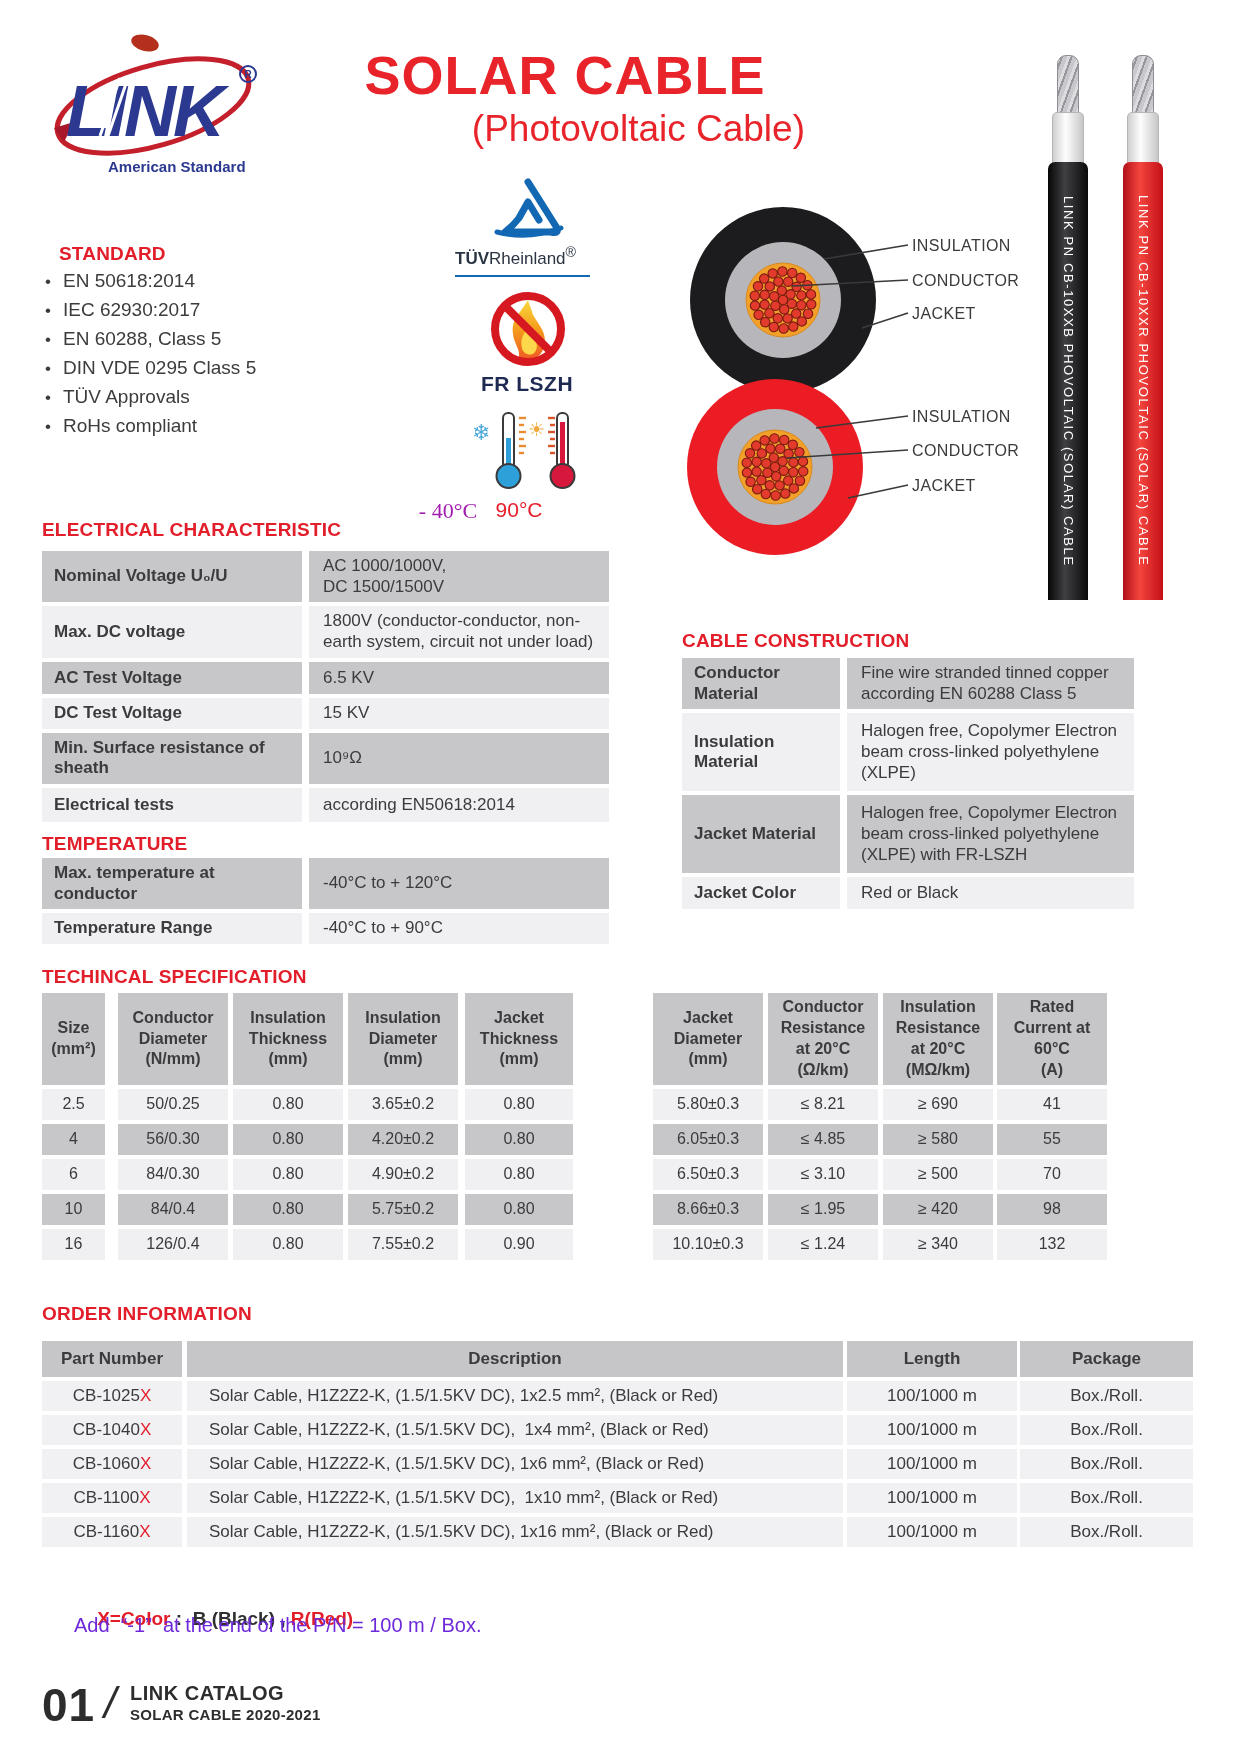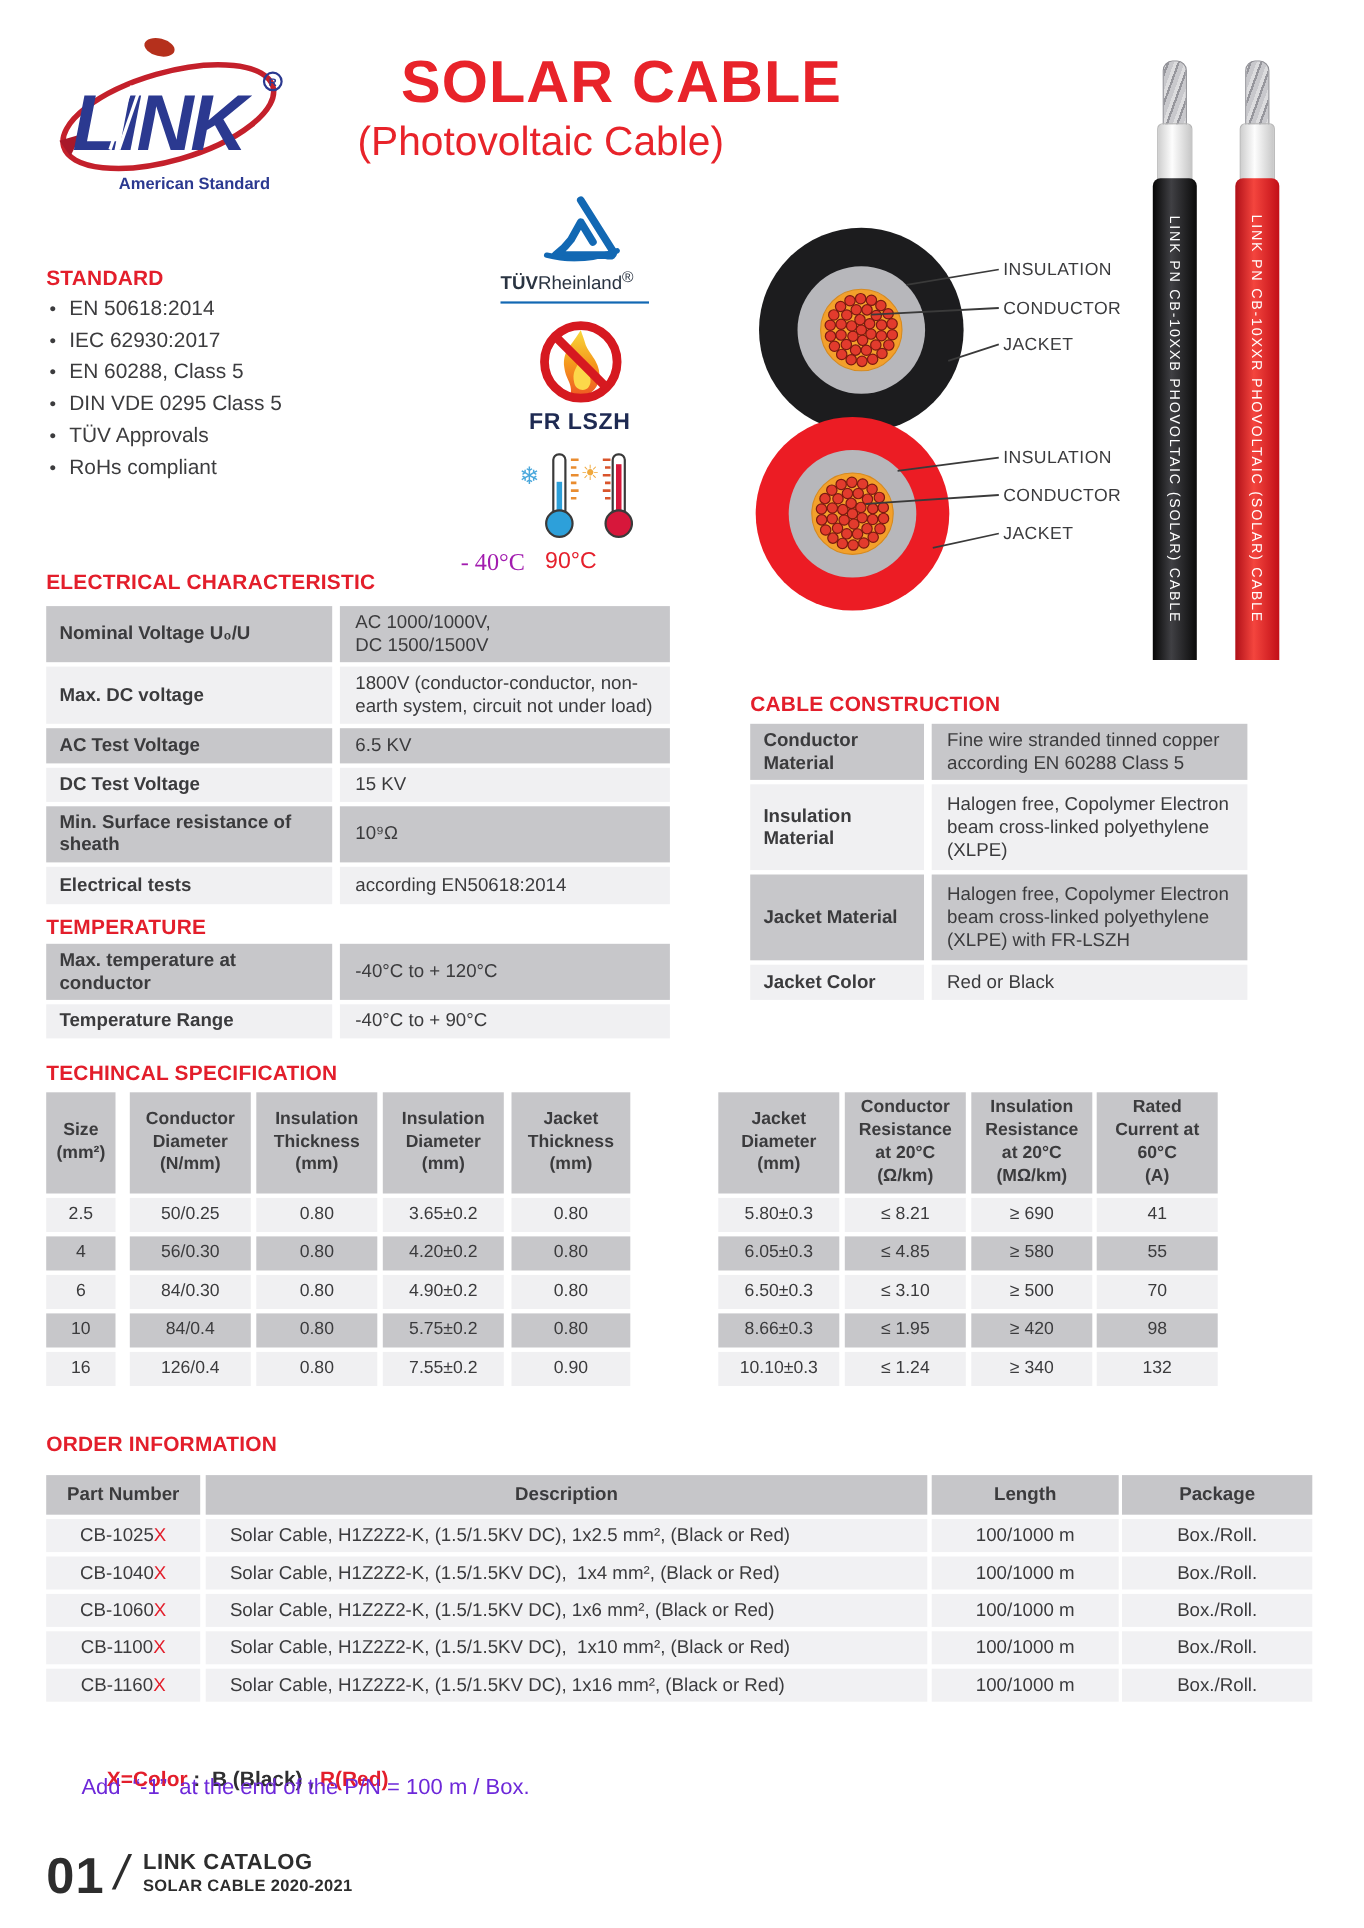--- a/index.html
+++ b/index.html
@@ -3,21 +3,21 @@
 <meta charset="utf-8">
 <style>
   html,body{margin:0;padding:0;background:#ffffff;}
   .page{position:relative;width:1240px;height:1753px;background:#fff;overflow:hidden;
         font-family:"Liberation Sans",sans-serif;color:#3b3b3d;}
   .abs{position:absolute;}
   .sec-title{color:#e31e2b;font-weight:bold;font-size:19px;letter-spacing:.2px;}
 
   
   .main-title{font-size:54px;font-weight:800;color:#e8232a;text-align:center;letter-spacing:1px;}
-  .sub-title{font-size:37px;color:#e8232a;text-align:left;font-weight:400;}
+  .sub-title{font-size:37px;color:#e8232a;text-align:right;font-weight:400;}
 
   
   .std-item{display:flex;align-items:baseline;height:29px;font-size:19px;color:#3c3c3e;}
   .std-item .bullet{color:#3c3c3e;margin-right:12px;font-size:17px;}
 
   
   .kv{position:absolute;display:flex;flex-direction:column;}
   .kv-row{display:flex;margin-bottom:4px;}
   .kv-l,.kv-v{box-sizing:border-box;display:flex;align-items:center;font-size:17px;
               color:#3b3b3d;white-space:pre-line;line-height:1.22;}
@@ -134,21 +134,21 @@
       <line x1="78" y1="38" x2="85" y2="38"></line>
         <line x1="80" y1="45" x2="85" y2="45"></line>
     </g>
     <rect x="87" y="5" width="11" height="56" rx="5" fill="#ffffff" stroke="#3a3a3a" stroke-width="2"></rect>
     <rect x="90" y="14" width="5" height="48" fill="#d7173b"></rect>
     <circle cx="92.5" cy="68" r="12" fill="#d7173b" stroke="#3a3a3a" stroke-width="2"></circle>
   </svg>
   <div class="abs temp-cold" style="left:408px;top:498px;width:80px;text-align:center;">- 40°C</div>
   <div class="abs temp-hot" style="left:488px;top:498px;width:62px;text-align:center;">90°C</div>
 
-  <div class="abs sec-title" style="left:42px;top:243px;">STANDARD</div>
+  <div class="abs sec-title" style="left:59px;top:243px;">STANDARD</div>
   <div class="abs" style="left:45px;top:270px;">
     <div class="std-item">
         <span class="bullet">•</span>
         <span>EN 50618:2014</span>
       </div>
     <div class="std-item">
         <span class="bullet">•</span>
         <span>IEC 62930:2017</span>
       </div>
     <div class="std-item">

